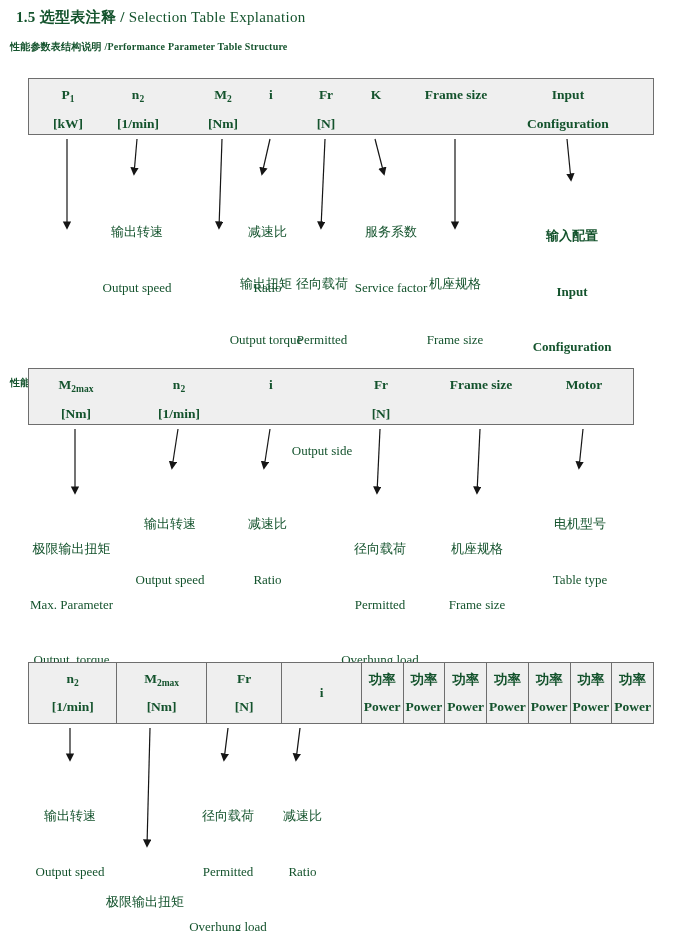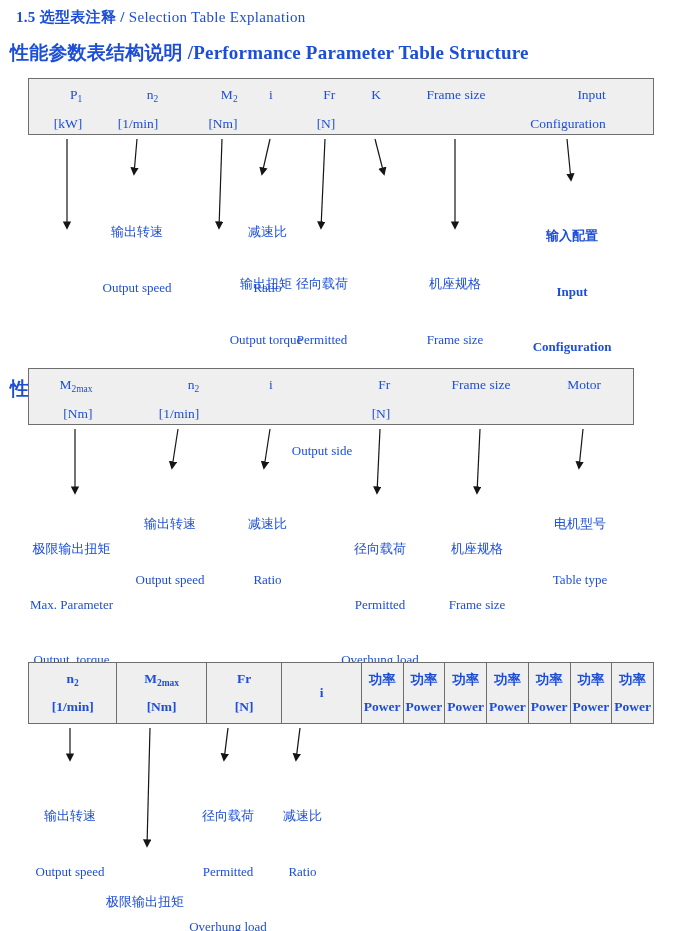--- a/index.html
+++ b/index.html
@@ -1,24 +1,24 @@
 <!DOCTYPE html>
 <html><head>
 <meta charset="utf-8">
 <style>
   html,body{margin:0;padding:0;background:#fff}
   #page{position:relative;width:695px;height:931px;background:#ffffff;
-        font-family:"Liberation Serif", serif;color:#1d4ed8;overflow:hidden}
+        font-family:"Liberation Serif", serif;color:#14532d;overflow:hidden}
   .abs{position:absolute}
   .title{font-size:15px;letter-spacing:.3px}
   .title .b{font-weight:bold}
-  .heading{font-weight:bold;font-size:19px;letter-spacing:.2px}
+  .heading{font-weight:bold;font-size:10px;letter-spacing:.2px}
   .hdrbox{position:absolute;background:#efefef;border:1px solid #6e6e6e}
-  .colhead{position:absolute;transform:translateX(-50%);text-align:right;
-           font-weight:normal;font-size:13.5px;white-space:nowrap}
+  .colhead{position:absolute;transform:translateX(-50%);text-align:center;
+           font-weight:bold;font-size:13.5px;white-space:nowrap}
   .colhead .u{margin-top:12px;min-height:16px}
   sub{font-size:9.5px;vertical-align:-3px}
   .lbl{position:absolute;transform:translateX(-50%);text-align:center;
        font-size:13px;line-height:18.5px;white-space:pre-wrap}
   .lbl.la{transform:none;text-align:center}
   .tbl{display:flex}
   .cell{border-right:1px solid #6e6e6e;display:flex;flex-direction:column;
         justify-content:space-between;align-items:center;padding:8px 2px;
         font-weight:bold;font-size:13.5px}
   .cell:last-child{border-right:none}
@@ -72,20 +72,24 @@
     </div>
   </div>
 
   <div class="lbl" style="left:137px;top:186px;">
     <div>输出转速</div>
     <div>Output speed</div>
   </div>
   <div class="lbl la" style="left:248px;top:186px;">
     <div>减速比</div>
     <div>Ratio</div>
+  </div>
+  <div class="lbl" style="left:391px;top:186px;">
+    <div>服务系数</div>
+    <div>Service factor</div>
   </div>
   <div class="lbl" style="left:572px;top:190px;font-weight:bold;">
     <div>输入配置</div>
     <div>Input</div>
     <div>Configuration</div>
   </div>
   <div class="lbl" style="left:218px;top:238px;margin-left:48px;">
     <div>输出扭矩</div>
     <div>Output torque</div>
   </div>

